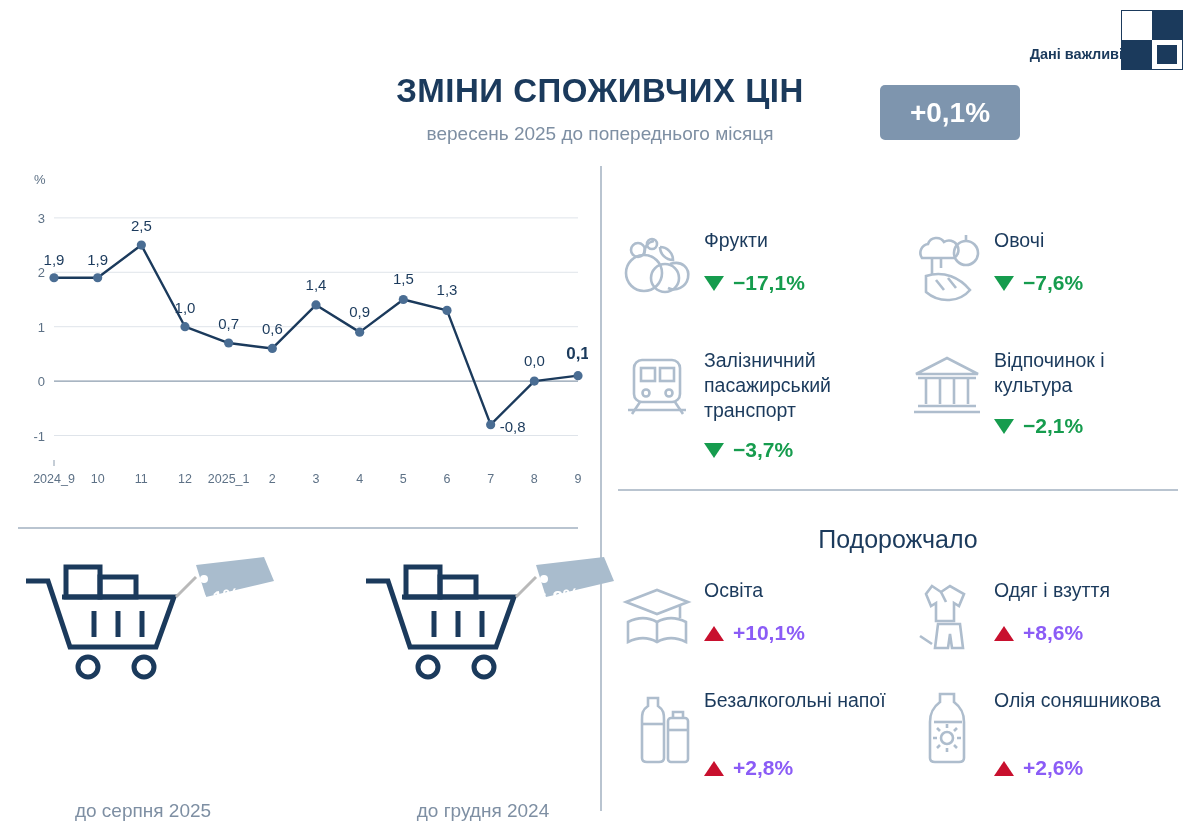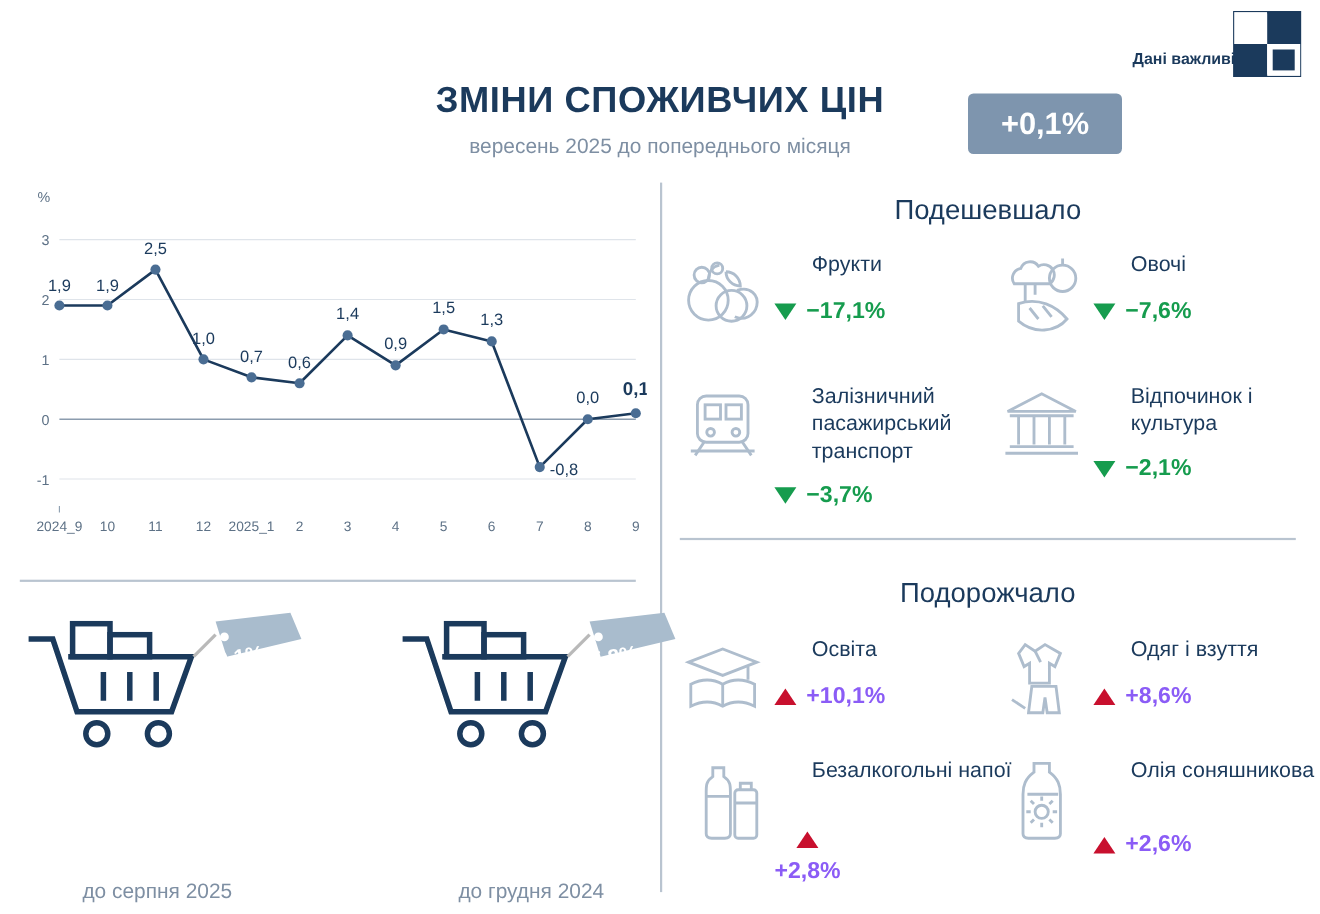--- a/index.html
+++ b/index.html
@@ -86,21 +86,21 @@
   .sec-title {
     position: absolute; width: 580px; text-align: center;
     font-size: 25px; color: #1b3a5c;
   }
   .item {
     position: absolute; width: 280px;
   }
   .item .icon { position: absolute; left: 0; top: 0; width: 78px; height: 78px; }
   .item .txt {
     position: absolute; left: 86px; top: 0; width: 190px;
-    font-size: 19.5px; color: #1b3a5c; line-height: 25px; margin-left: 34px;
+    font-size: 19.5px; color: #1b3a5c; line-height: 25px;
   }
   .item .val {
     position: absolute; left: 86px; font-size: 21px; font-weight: bold;
     display: flex; align-items: center; gap: 9px;
   }
   .tri {
     width: 0; height: 0; border-left: 10px solid transparent; border-right: 10px solid transparent;
   }
   .tri-down { border-top: 15px solid #169c4e; }
   .tri-up { border-bottom: 15px solid #c8102e; }
@@ -223,21 +223,20 @@
         <circle cx="126" cy="112" r="10"></circle>
       </g>
       <path d="M158 42 L178 22" stroke="#b9b9b9" stroke-width="3" fill="none"></path>
       <path d="M178 10 L246 2 L256 26 L188 42 Z" fill="#a9bccd"></path>
       <circle cx="186" cy="24" r="4" fill="#ffffff"></circle>
     </svg>
     <div style="position:absolute; left:168px; top:33px; transform:rotate(-9deg); font-size:19px; font-weight:bold; color:#ffffff;">+5,8%</div>
     <div class="cart-caption" style="left:0px; top:213px;">до грудня 2024</div>
   </div>
 
-  <div class="sec-title" style="left:608px; top:177px;">Подешевшало</div>
 
   <div class="item" style="left:618px; top:228px;">
     <svg class="icon" viewBox="0 0 78 78">
       <g fill="none" stroke="#aebdcd" stroke-width="2.6">
         <circle cx="26" cy="45" r="18"></circle>
         <circle cx="47" cy="50" r="14"></circle>
         <path d="M26 27 c0 -8 4 -13 10 -14"></path>
         <path d="M42 19 a13 13 0 0 0 13 13 a13 13 0 0 0 -13 -13"></path>
         <path d="M52 36 c12 -4 20 4 18 14 c-2 9 -12 14 -20 10"></path>
         <circle cx="20" cy="22" r="7"></circle>
@@ -344,21 +343,21 @@
     <svg class="icon" viewBox="0 0 78 78">
       <g fill="none" stroke="#aebdcd" stroke-width="2.6">
         <path d="M30 10 h10 v8 c6 4 6 8 6 14 v38 c0 3 -2 4 -5 4 H29 c-3 0 -5 -1 -5 -4 V32 c0 -6 0 -10 6 -14 z"></path>
         <path d="M24 36 h22"></path>
         <rect x="50" y="30" width="20" height="44" rx="3"></rect>
         <path d="M50 42 h20"></path>
         <path d="M55 30 v-6 h10 v6"></path>
       </g>
     </svg>
     <div class="txt">Безалкогольні напої</div>
-    <div class="val val-up" style="top:68px;flex-direction:column;">
+    <div class="val val-up" style="top:68px;">
       <span class="tri tri-up"></span>
       <span>+2,8%</span>
     </div>
   </div>
 
   <div class="item" style="left:908px; top:688px;">
     <svg class="icon" viewBox="0 0 78 78">
       <g fill="none" stroke="#aebdcd" stroke-width="2.6">
         <path d="M32 6 h14 v8 c8 6 10 12 10 20 v36 c0 3 -2 4 -5 4 H27 c-3 0 -5 -1 -5 -4 V34 c0 -8 2 -14 10 -20 z"></path>
         <path d="M26 34 h28"></path>

